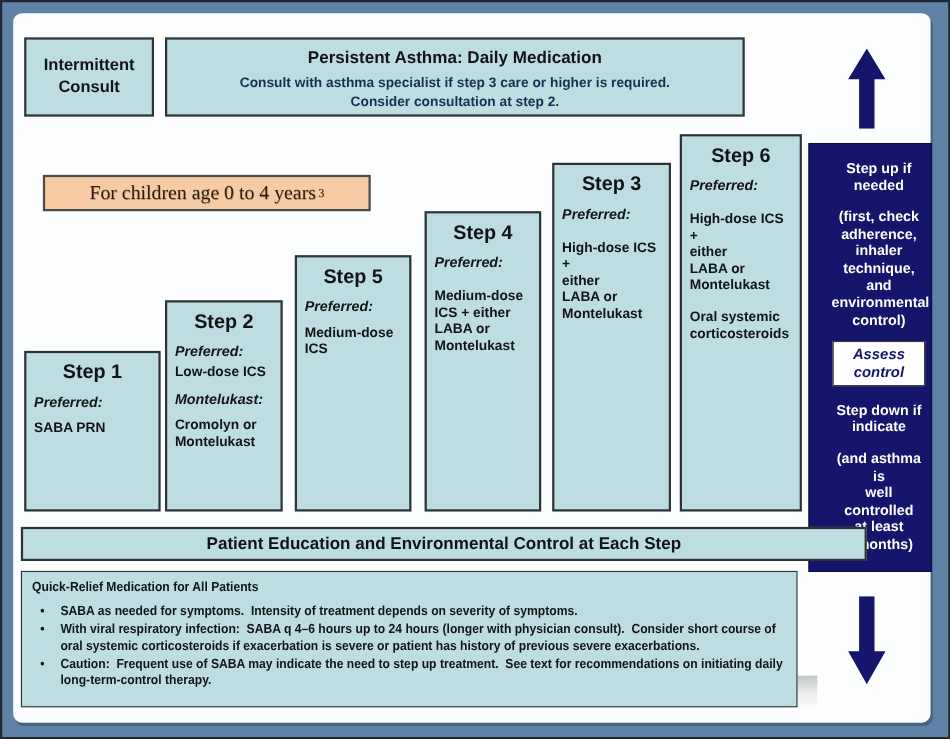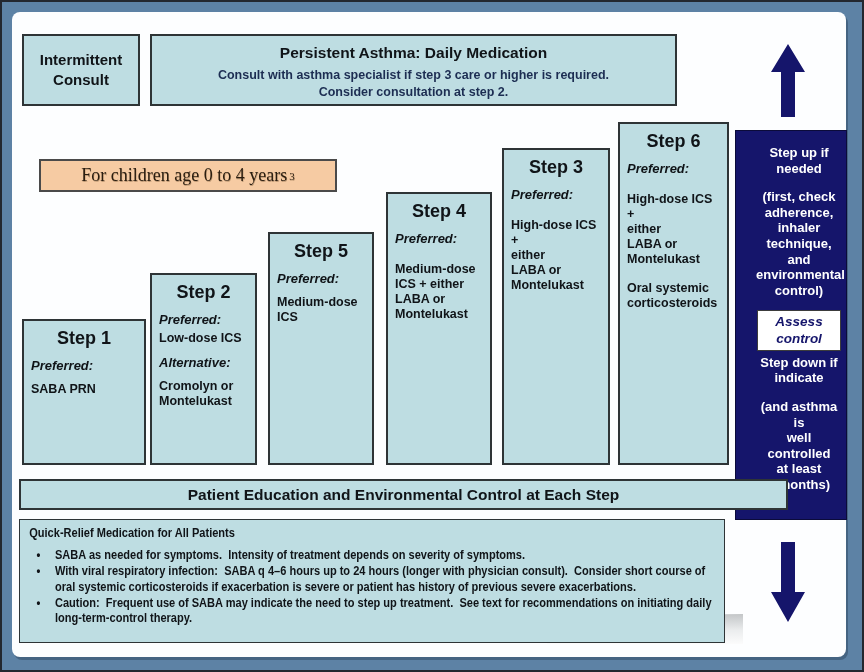--- a/index.html
+++ b/index.html
@@ -63,21 +63,21 @@
   
   .side-panel {
     position:absolute; left:733px; top:128px; width:112px; height:390px; box-sizing:border-box;
     background: var(--panel-bg, #15156b);
     border:1px solid #0b0b3a;
     color:#ffffff; text-align:center; font-weight:bold; font-size:13px; line-height:1.2;
     padding:14px 4px 0 20px;
   }
   .side-panel .gap { height:13px; }
   .assess-box {
-    box-sizing:border-box; width:84px; margin:12px auto 4px auto; padding:3px 0;
+    box-sizing:border-box; width:84px; margin:12px auto 14px auto; padding:3px 0;
     background:#ffffff; border:1px solid #3c3c3c;
     color: var(--panel-bg, #15156b); font-style:italic; font-weight:bold; font-size:13.5px;
   }
 
   
   .arrow { position:absolute; }
   .arrow svg { display:block; }
   .up-arrow { left:769px; top:42px; }
   .down-arrow { left:769px; top:540px; }
 
@@ -132,21 +132,21 @@
     <div class="bluebox step-box step1">
       <div class="step-title">Step 1</div>
       <div class="step-label">Preferred:</div>
       <div class="step-body pre">SABA PRN</div>
     </div>
 
     <div class="bluebox step-box step2">
       <div class="step-title">Step 2</div>
       <div class="step-label">Preferred:</div>
       <div class="step-body pre" style="margin-top:4px;">Low-dose ICS</div>
-      <div class="step-label">Alternative:</div>
+      <div class="step-label">Montelukast:</div>
       <div class="step-body pre">Cromolyn or
 Montelukast</div>
     </div>
 
     <div class="bluebox step-box step3">
       <div class="step-title">Step 5</div>
       <div class="step-label">Preferred:</div>
       <div class="step-body pre">Medium-dose
 ICS</div>
     </div>

